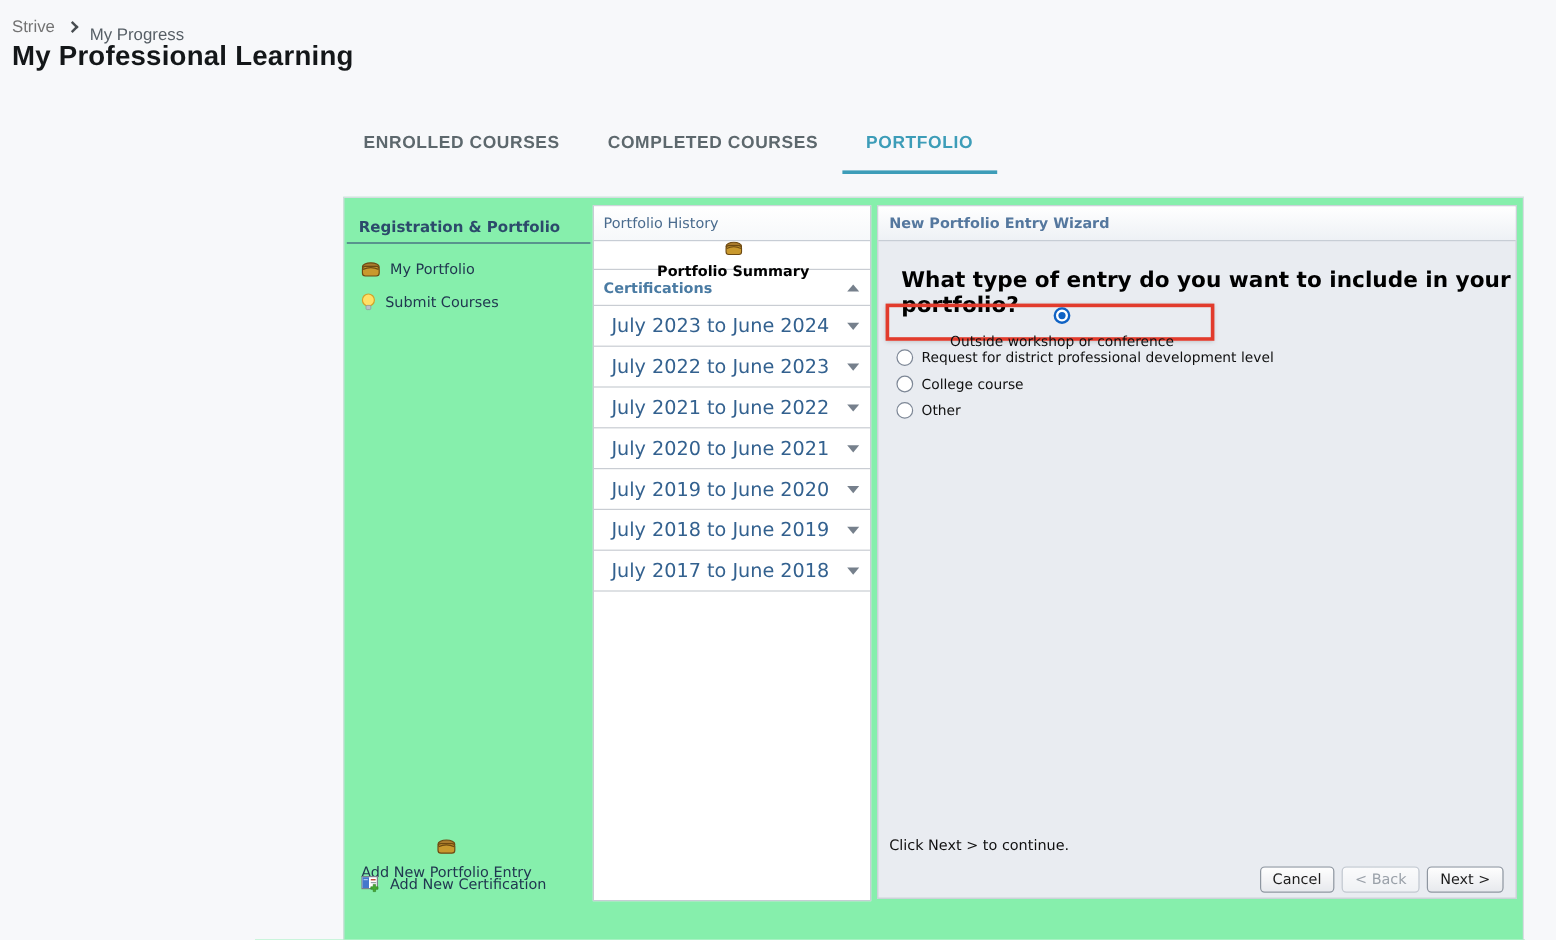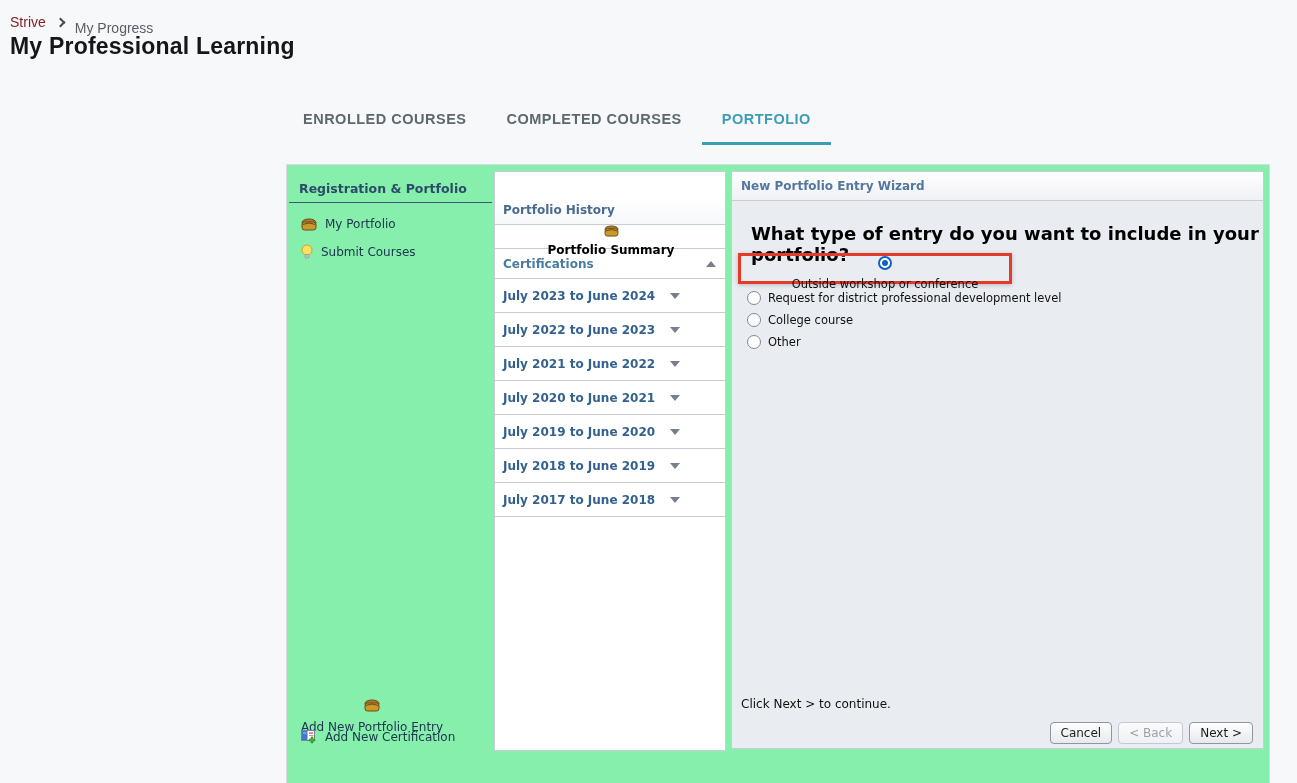--- a/index.html
+++ b/index.html
@@ -10,21 +10,21 @@
     font-family:"Liberation Sans", sans-serif;
     color:#1c1c1c;
   }
 
   
   .breadcrumb {
     position:absolute; left:10px; top:8px;
     display:flex; align-items:center; gap:11px;
     font-size:14px;
   }
-  .crumb-home { color:#7f1d1d; cursor:pointer; }
+  .crumb-home { color:#737373; cursor:pointer; }
   .crumb-sep {
     width:7px; height:7px;
     border-top:2px solid #474c50; border-right:2px solid #474c50;
     transform:rotate(45deg); margin-top:1px;
   }
   .crumb-current { color:#575f66;margin-top:12px; }
   .page-title {
     position:absolute; left:10px; top:33px;
     font-size:23px; font-weight:bold; color:#141719;
     letter-spacing:0.2px;
@@ -67,37 +67,36 @@
 
   
   .history-panel {
     position:absolute; left:207px; top:6px;
     width:232px; height:580px;
     background:#ffffff; border:1px solid #c7cdd5;
     font-family:"DejaVu Sans", sans-serif;
   }
   .hp-header {
     height:29px; line-height:28px; padding-left:8px;
-    font-size:12px; font-weight:bold; color:#4a6b8e;
+    font-size:12px; font-weight:normal; color:#4a6b8e;
     background:linear-gradient(180deg,#ffffff,#f6f8fa);
     border-bottom:1px solid #c7cdd5;
-    margin-top:24px;
   }
   .hp-row {
     display:flex; align-items:center;
     border-bottom:1px solid #c9cdd3; cursor:pointer;gap:15px;
   }
   .hp-summary { height:24px; padding-left:2px; gap:3px;
     font-size:12px; font-weight:bold; color:#000;flex-direction:column; }
   .hp-cert { height:30px; padding:0 9px 0 8px;
     justify-content:space-between;
     font-size:12px; font-weight:bold; color:#4a7ba3; }
   .hp-year { height:34px; padding:0 9px 0 8px;
-    justify-content:flex-start;
-    font-size:12px; font-weight:bold; color:#33618f; }
+    justify-content:flex-end;
+    font-size:16px; font-weight:normal; color:#33618f; }
   .tri-up {
     width:0; height:0;
     border-left:5px solid transparent; border-right:5px solid transparent;
     border-bottom:6px solid #76808c;
   }
   .tri-down {
     width:0; height:0;
     border-left:5px solid transparent; border-right:5px solid transparent;
     border-top:6px solid #76808c;
   }

